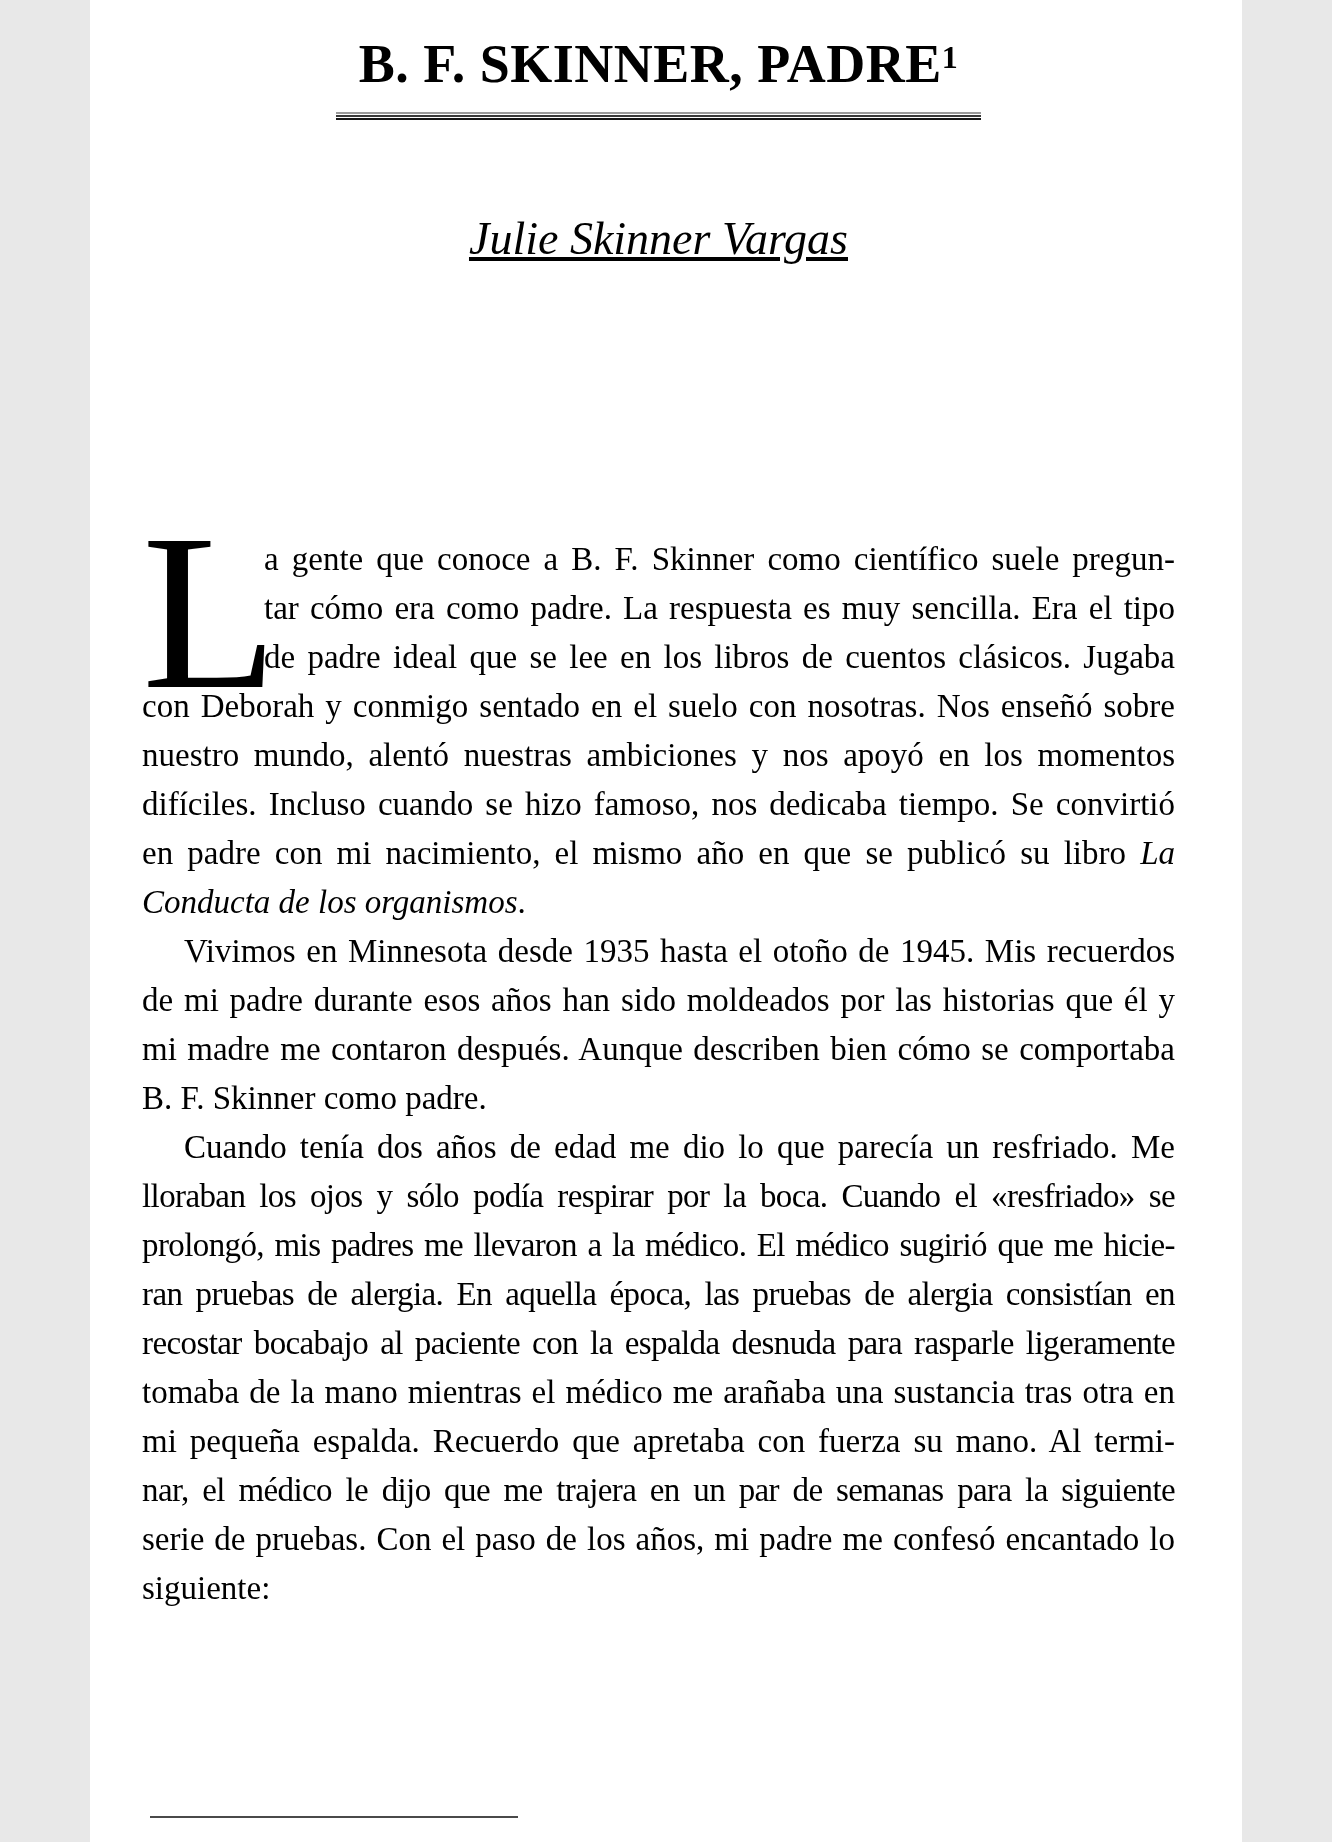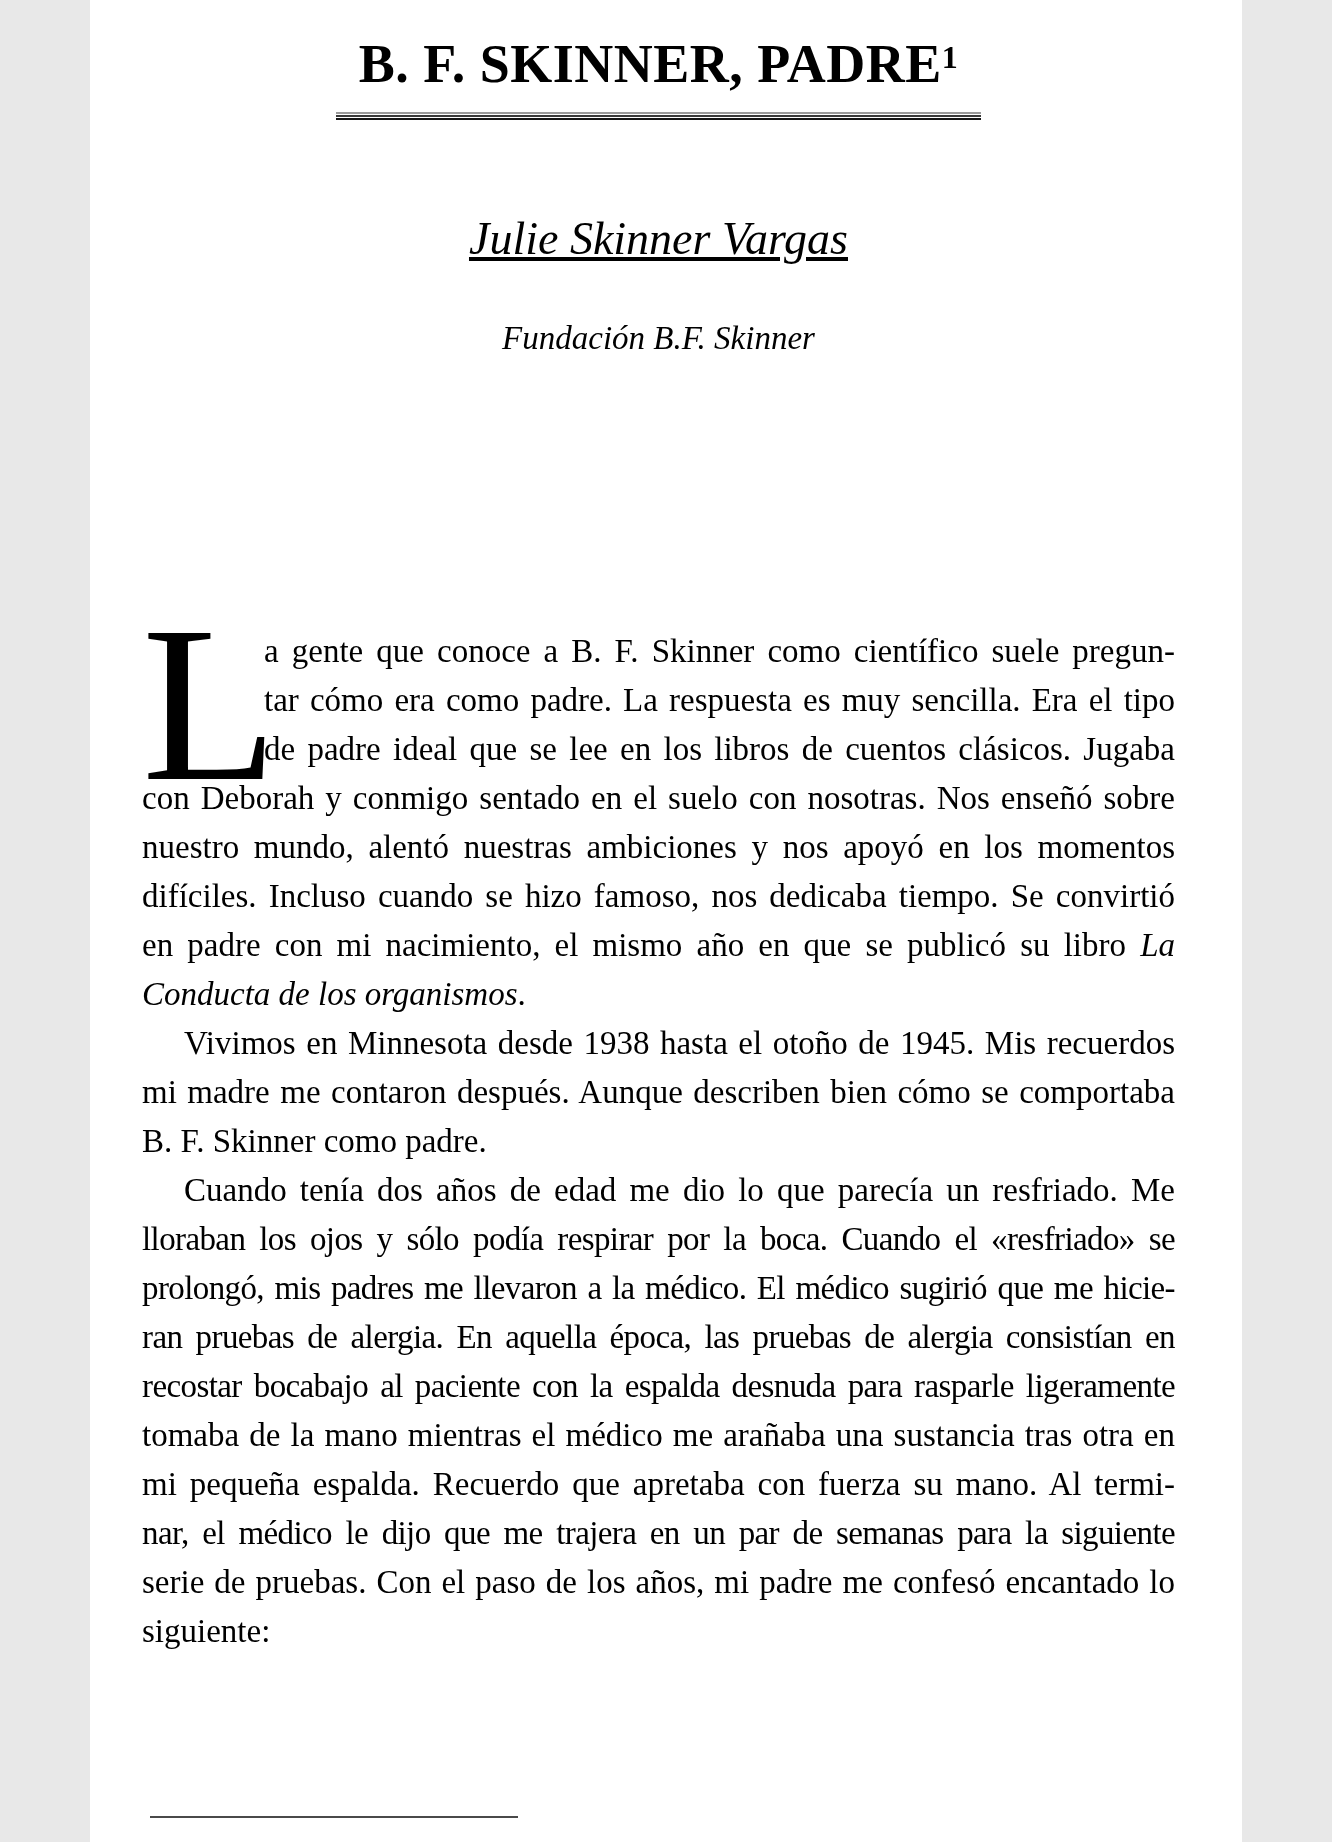--- a/index.html
+++ b/index.html
@@ -104,38 +104,38 @@
     <h1 class="doc-title"><span>B. F. SKINNER, PADRE</span><sup>1</sup></h1>
 
     <div class="title-rule">
       <div class="r1"></div>
       <div class="r2"></div>
       <div class="r3"></div>
     </div>
 
     <div class="author">Julie Skinner Vargas</div>
 
-    <div class="affiliation">Fundación B.F. Skinner</div>
 
     <div class="body-text" id="body-text">
         <div class="para">
           <div class="dropcap">
             <span>L</span>
           </div>
           <div class="line"><span>a gente que conoce a B. F. Skinner como científico suele pregun-</span></div>
           <div class="line"><span>tar cómo era como padre. La respuesta es muy sencilla. Era el tipo</span></div>
           <div class="line"><span>de padre ideal que se lee en los libros de cuentos clásicos. Jugaba</span></div>
           <div class="line"><span>con Deborah y conmigo sentado en el suelo con nosotras. Nos enseñó sobre</span></div>
           <div class="line"><span>nuestro mundo, alentó nuestras ambiciones y nos apoyó en los momentos</span></div>
           <div class="line"><span>difíciles. Incluso cuando se hizo famoso, nos dedicaba tiempo. Se convirtió</span></div>
           <div class="line"><span>en padre con mi nacimiento, el mismo año en que se publicó su libro </span><i>La</i></div>
           <div class="line last"><i>Conducta de los organismos</i><span>.</span></div>
         </div>
         <div class="para indent">
-          <div class="line"><span>Vivimos en Minnesota desde 1938 hasta el otoño de 1945. Mis recuerdos</span></div>
+          <div class="line"><span>Vivimos en Minnesota desde 1935 hasta el otoño de 1945. Mis recuerdos</span></div>
+          <div class="line"><span>de mi padre durante esos años han sido moldeados por las historias que él y</span></div>
           <div class="line"><span>mi madre me contaron después. Aunque describen bien cómo se comportaba</span></div>
           <div class="line last"><span>B. F. Skinner como padre.</span></div>
         </div>
         <div class="para indent">
           <div class="line"><span>Cuando tenía dos años de edad me dio lo que parecía un resfriado. Me</span></div>
           <div class="line tight"><span>lloraban los ojos y sólo podía respirar por la boca. Cuando el «resfriado» se</span></div>
           <div class="line tight"><span>prolongó, mis padres me llevaron a la médico. El médico sugirió que me hicie-</span></div>
           <div class="line tight"><span>ran pruebas de alergia. En aquella época, las pruebas de alergia consistían en</span></div>
           <div class="line tight"><span>recostar bocabajo al paciente con la espalda desnuda para rasparle ligeramente</span></div>
           <div class="line"><span>tomaba de la mano mientras el médico me arañaba una sustancia tras otra en</span></div>

